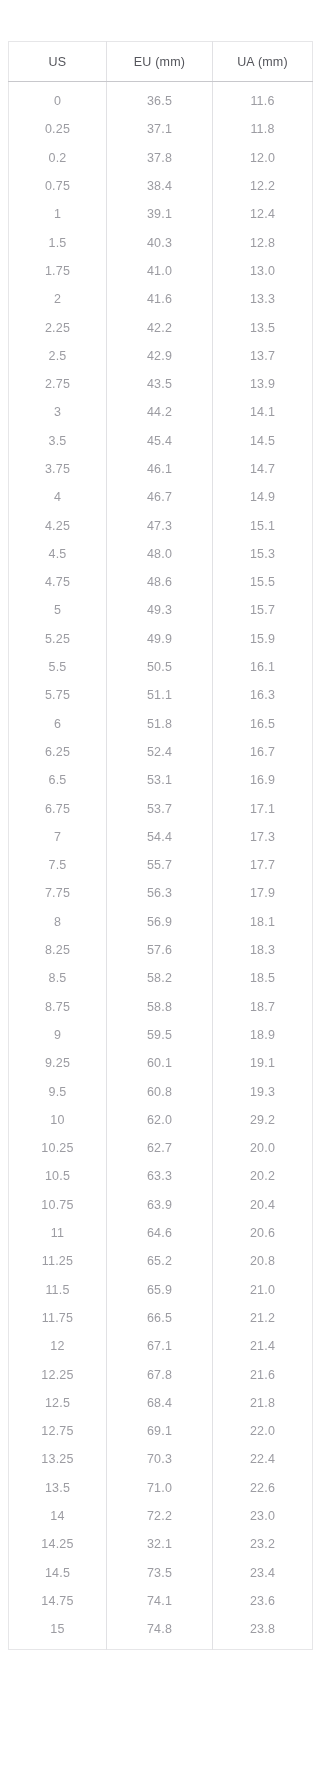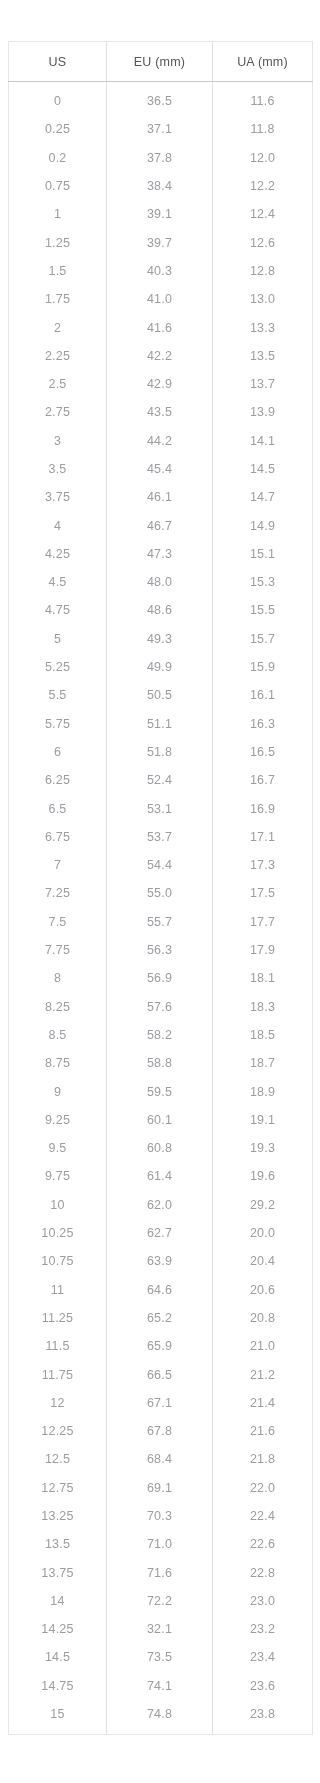--- a/index.html
+++ b/index.html
@@ -101,25 +101,20 @@
           <td>0.75</td>
           <td class="col-div">38.4</td>
           <td class="col-div">12.2</td>
         </tr>
         <tr>
           <td>1</td>
           <td class="col-div">39.1</td>
           <td class="col-div">12.4</td>
         </tr>
         <tr>
-          <td>1.25</td>
-          <td class="col-div">39.7</td>
-          <td class="col-div">12.6</td>
-        </tr>
-        <tr>
           <td>1.5</td>
           <td class="col-div">40.3</td>
           <td class="col-div">12.8</td>
         </tr>
         <tr>
           <td>1.75</td>
           <td class="col-div">41.0</td>
           <td class="col-div">13.0</td>
         </tr>
         <tr>
@@ -216,25 +211,20 @@
           <td>6.75</td>
           <td class="col-div">53.7</td>
           <td class="col-div">17.1</td>
         </tr>
         <tr>
           <td>7</td>
           <td class="col-div">54.4</td>
           <td class="col-div">17.3</td>
         </tr>
         <tr>
-          <td>7.25</td>
-          <td class="col-div">55.0</td>
-          <td class="col-div">17.5</td>
-        </tr>
-        <tr>
           <td>7.5</td>
           <td class="col-div">55.7</td>
           <td class="col-div">17.7</td>
         </tr>
         <tr>
           <td>7.75</td>
           <td class="col-div">56.3</td>
           <td class="col-div">17.9</td>
         </tr>
         <tr>
@@ -266,35 +256,35 @@
           <td>9.25</td>
           <td class="col-div">60.1</td>
           <td class="col-div">19.1</td>
         </tr>
         <tr>
           <td>9.5</td>
           <td class="col-div">60.8</td>
           <td class="col-div">19.3</td>
         </tr>
         <tr>
-          <td>9.75</td>
-          <td class="col-div">61.4</td>
-          <td class="col-div">19.6</td>
-        </tr>
-        <tr>
           <td>10</td>
           <td class="col-div">62.0</td>
           <td class="col-div">29.2</td>
         </tr>
         <tr>
           <td>10.25</td>
           <td class="col-div">62.7</td>
           <td class="col-div">20.0</td>
         </tr>
         <tr>
+          <td>10.5</td>
+          <td class="col-div">63.3</td>
+          <td class="col-div">20.2</td>
+        </tr>
+        <tr>
           <td>10.75</td>
           <td class="col-div">63.9</td>
           <td class="col-div">20.4</td>
         </tr>
         <tr>
           <td>11</td>
           <td class="col-div">64.6</td>
           <td class="col-div">20.6</td>
         </tr>
         <tr>
@@ -334,25 +324,20 @@
         </tr>
         <tr>
           <td>13.25</td>
           <td class="col-div">70.3</td>
           <td class="col-div">22.4</td>
         </tr>
         <tr>
           <td>13.5</td>
           <td class="col-div">71.0</td>
           <td class="col-div">22.6</td>
-        </tr>
-        <tr>
-          <td>13.75</td>
-          <td class="col-div">71.6</td>
-          <td class="col-div">22.8</td>
         </tr>
         <tr>
           <td>14</td>
           <td class="col-div">72.2</td>
           <td class="col-div">23.0</td>
         </tr>
         <tr>
           <td>14.25</td>
           <td class="col-div">32.1</td>
           <td class="col-div">23.2</td>

